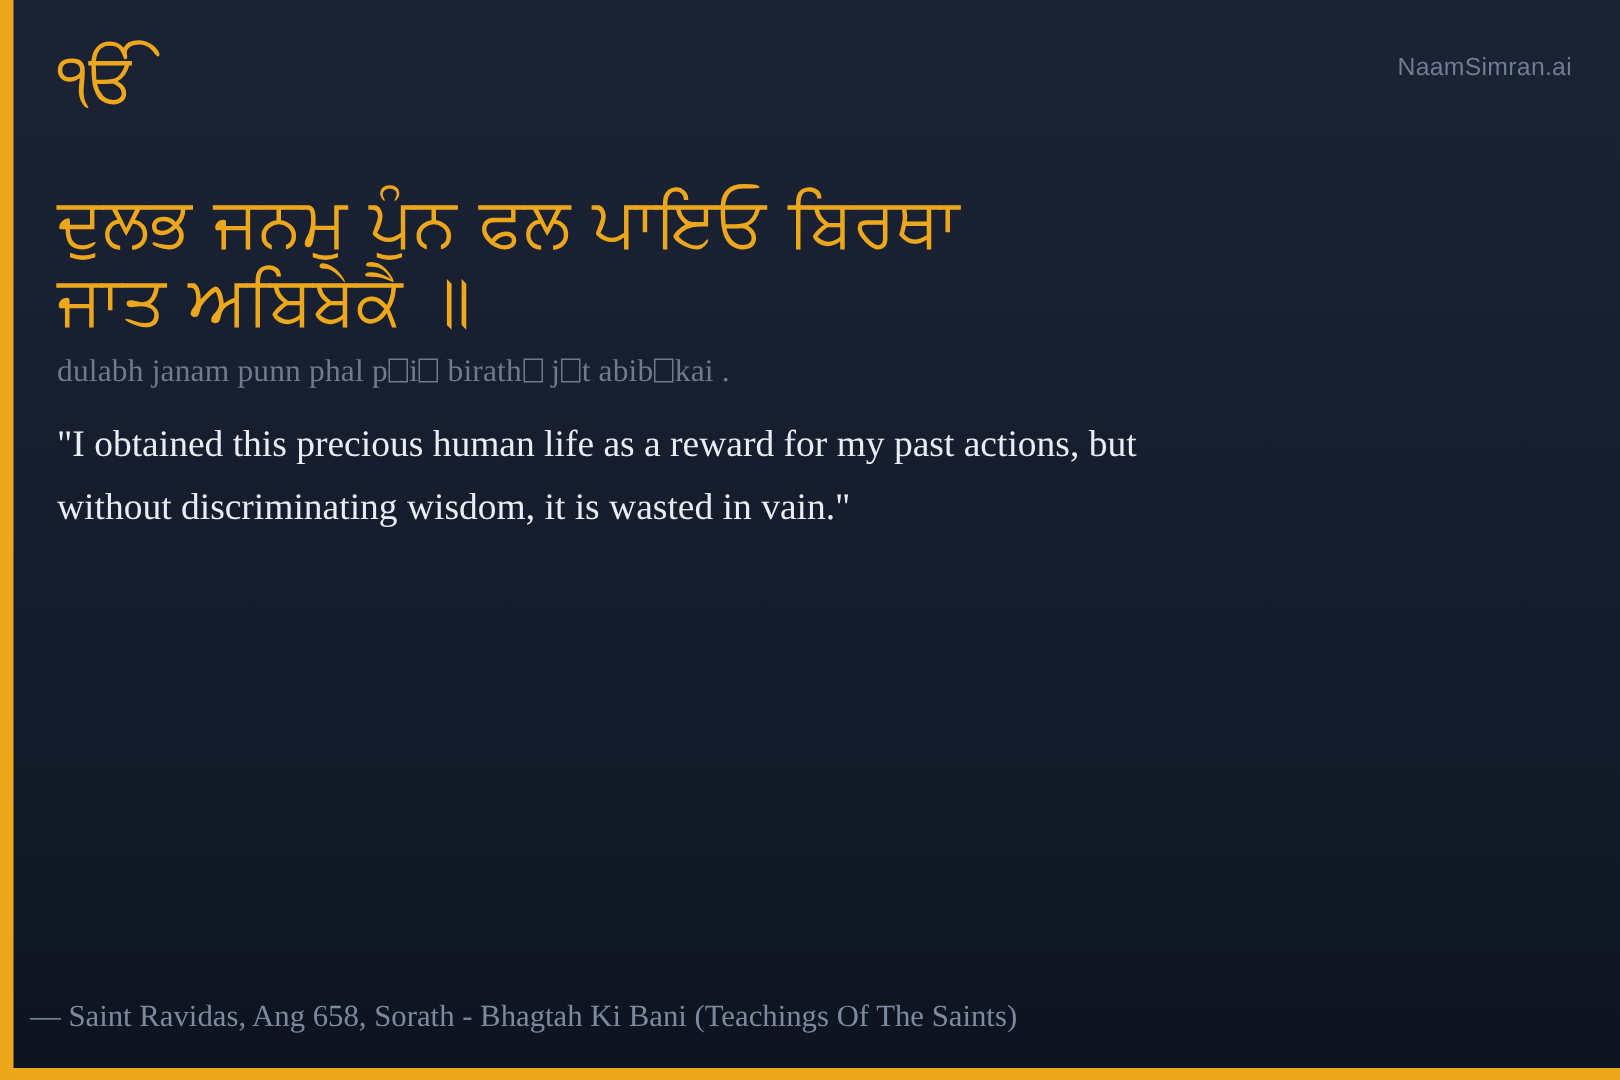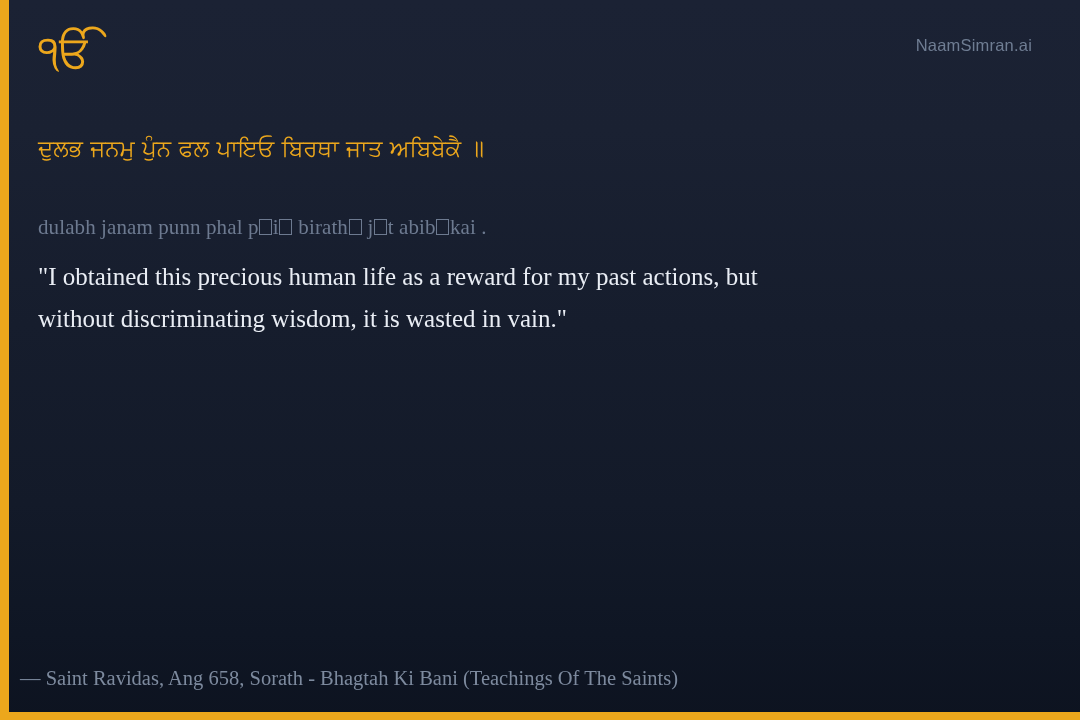--- a/index.html
+++ b/index.html
@@ -58,54 +58,54 @@
     top: 0;
     font-family: "DejaVu Sans", "Liberation Sans", sans-serif;
     font-size: 45px;
     line-height: 56px;
     color: #eca71c;
     letter-spacing: 0;
     white-space: nowrap;
   }
   .brand {
     position: absolute;
-    right: 16px;
+    right: 0;
     top: 10px;
     font-family: "Liberation Sans", "DejaVu Sans", sans-serif;
     font-size: 16.5px;
     line-height: 22px;
     color: #6f7d93;
     letter-spacing: 0.2px;
     white-space: nowrap;
   }
 
   
   .body-block {
     position: absolute;
     left: 38px;
     top: 122px;
     width: 860px;
   }
 
   .gurmukhi {
     font-family: "DejaVu Sans", "Liberation Sans", sans-serif;
-    font-size: 23px;
+    font-size: 46px;
     line-height: 52px;
     color: #eca71c;
     margin: 0;
     max-width: 640px;
     font-weight: 400;
   }
 
   .translit {
     font-family: "Liberation Serif", "DejaVu Serif", serif;
     font-size: 21px;
     line-height: 30px;
     color: #6d7a90;
-    margin: 38px 0 0 0;
+    margin: 6px 0 0 0;
     max-width: 760px;
     letter-spacing: 0.1px;
   }
 
   .translation {
     font-family: "Liberation Serif", "DejaVu Serif", serif;
     font-size: 25px;
     line-height: 42px;
     color: #e9edf4;
     margin: 14px 0 0 0;

